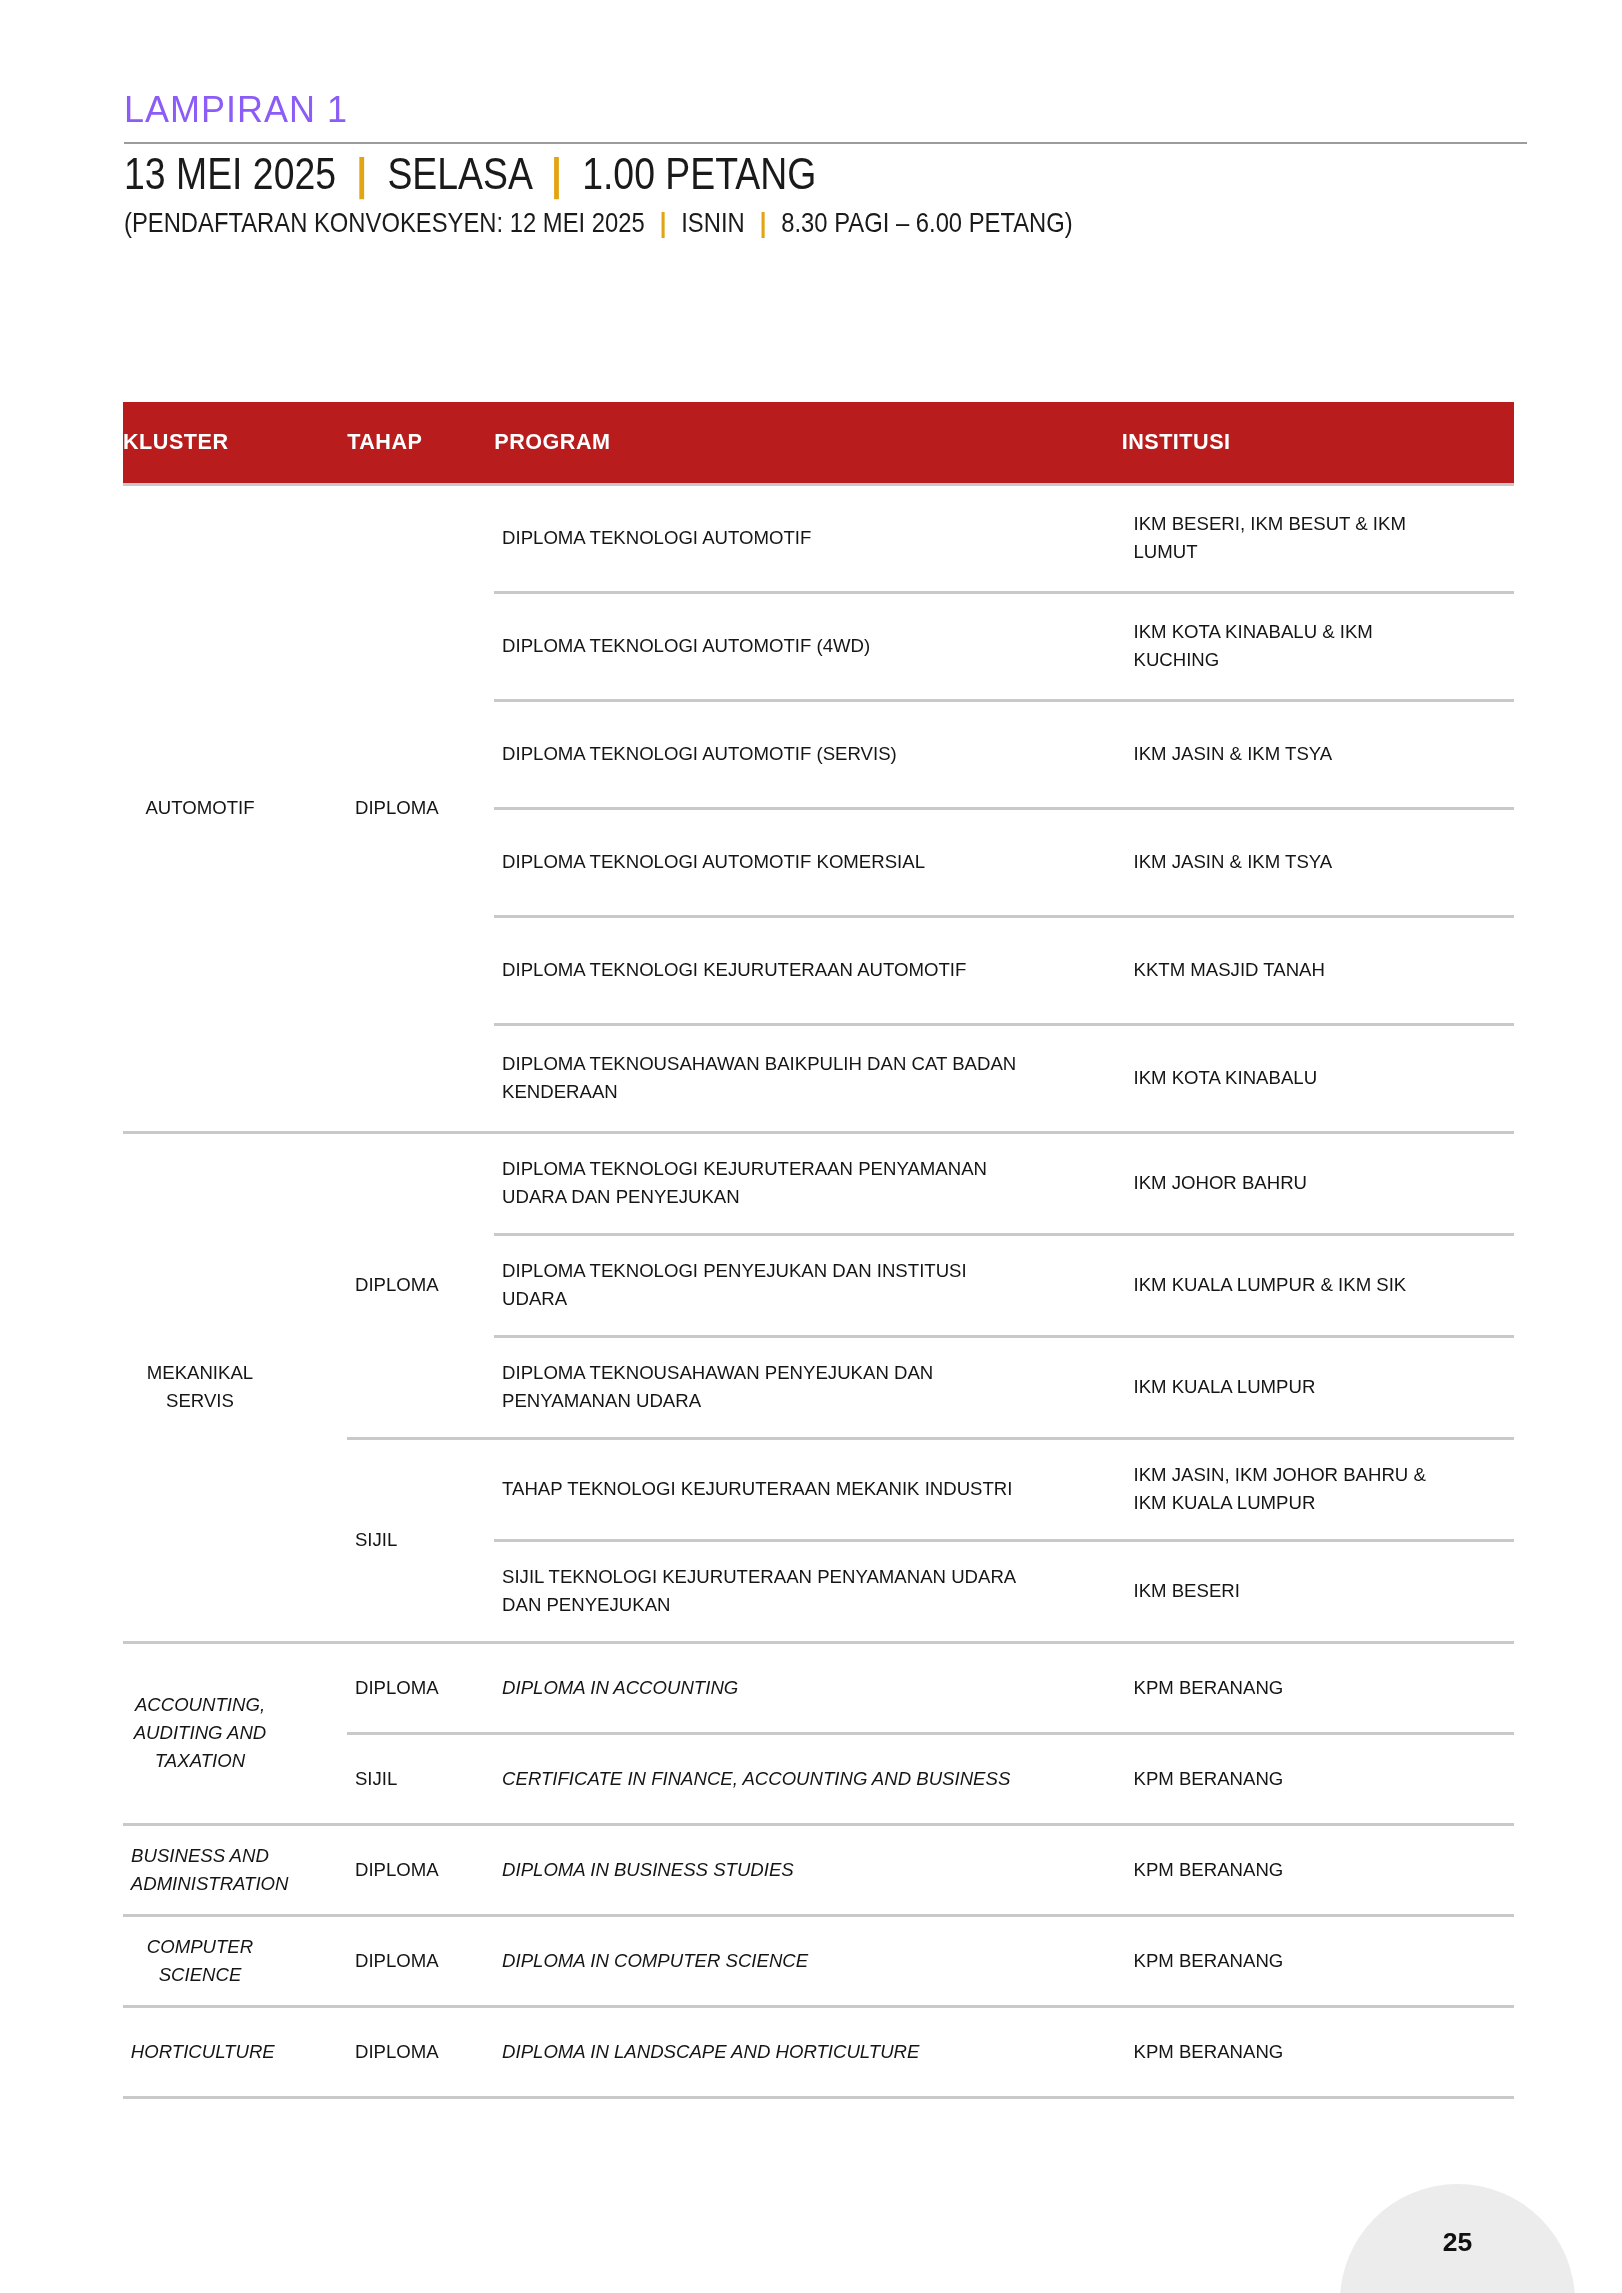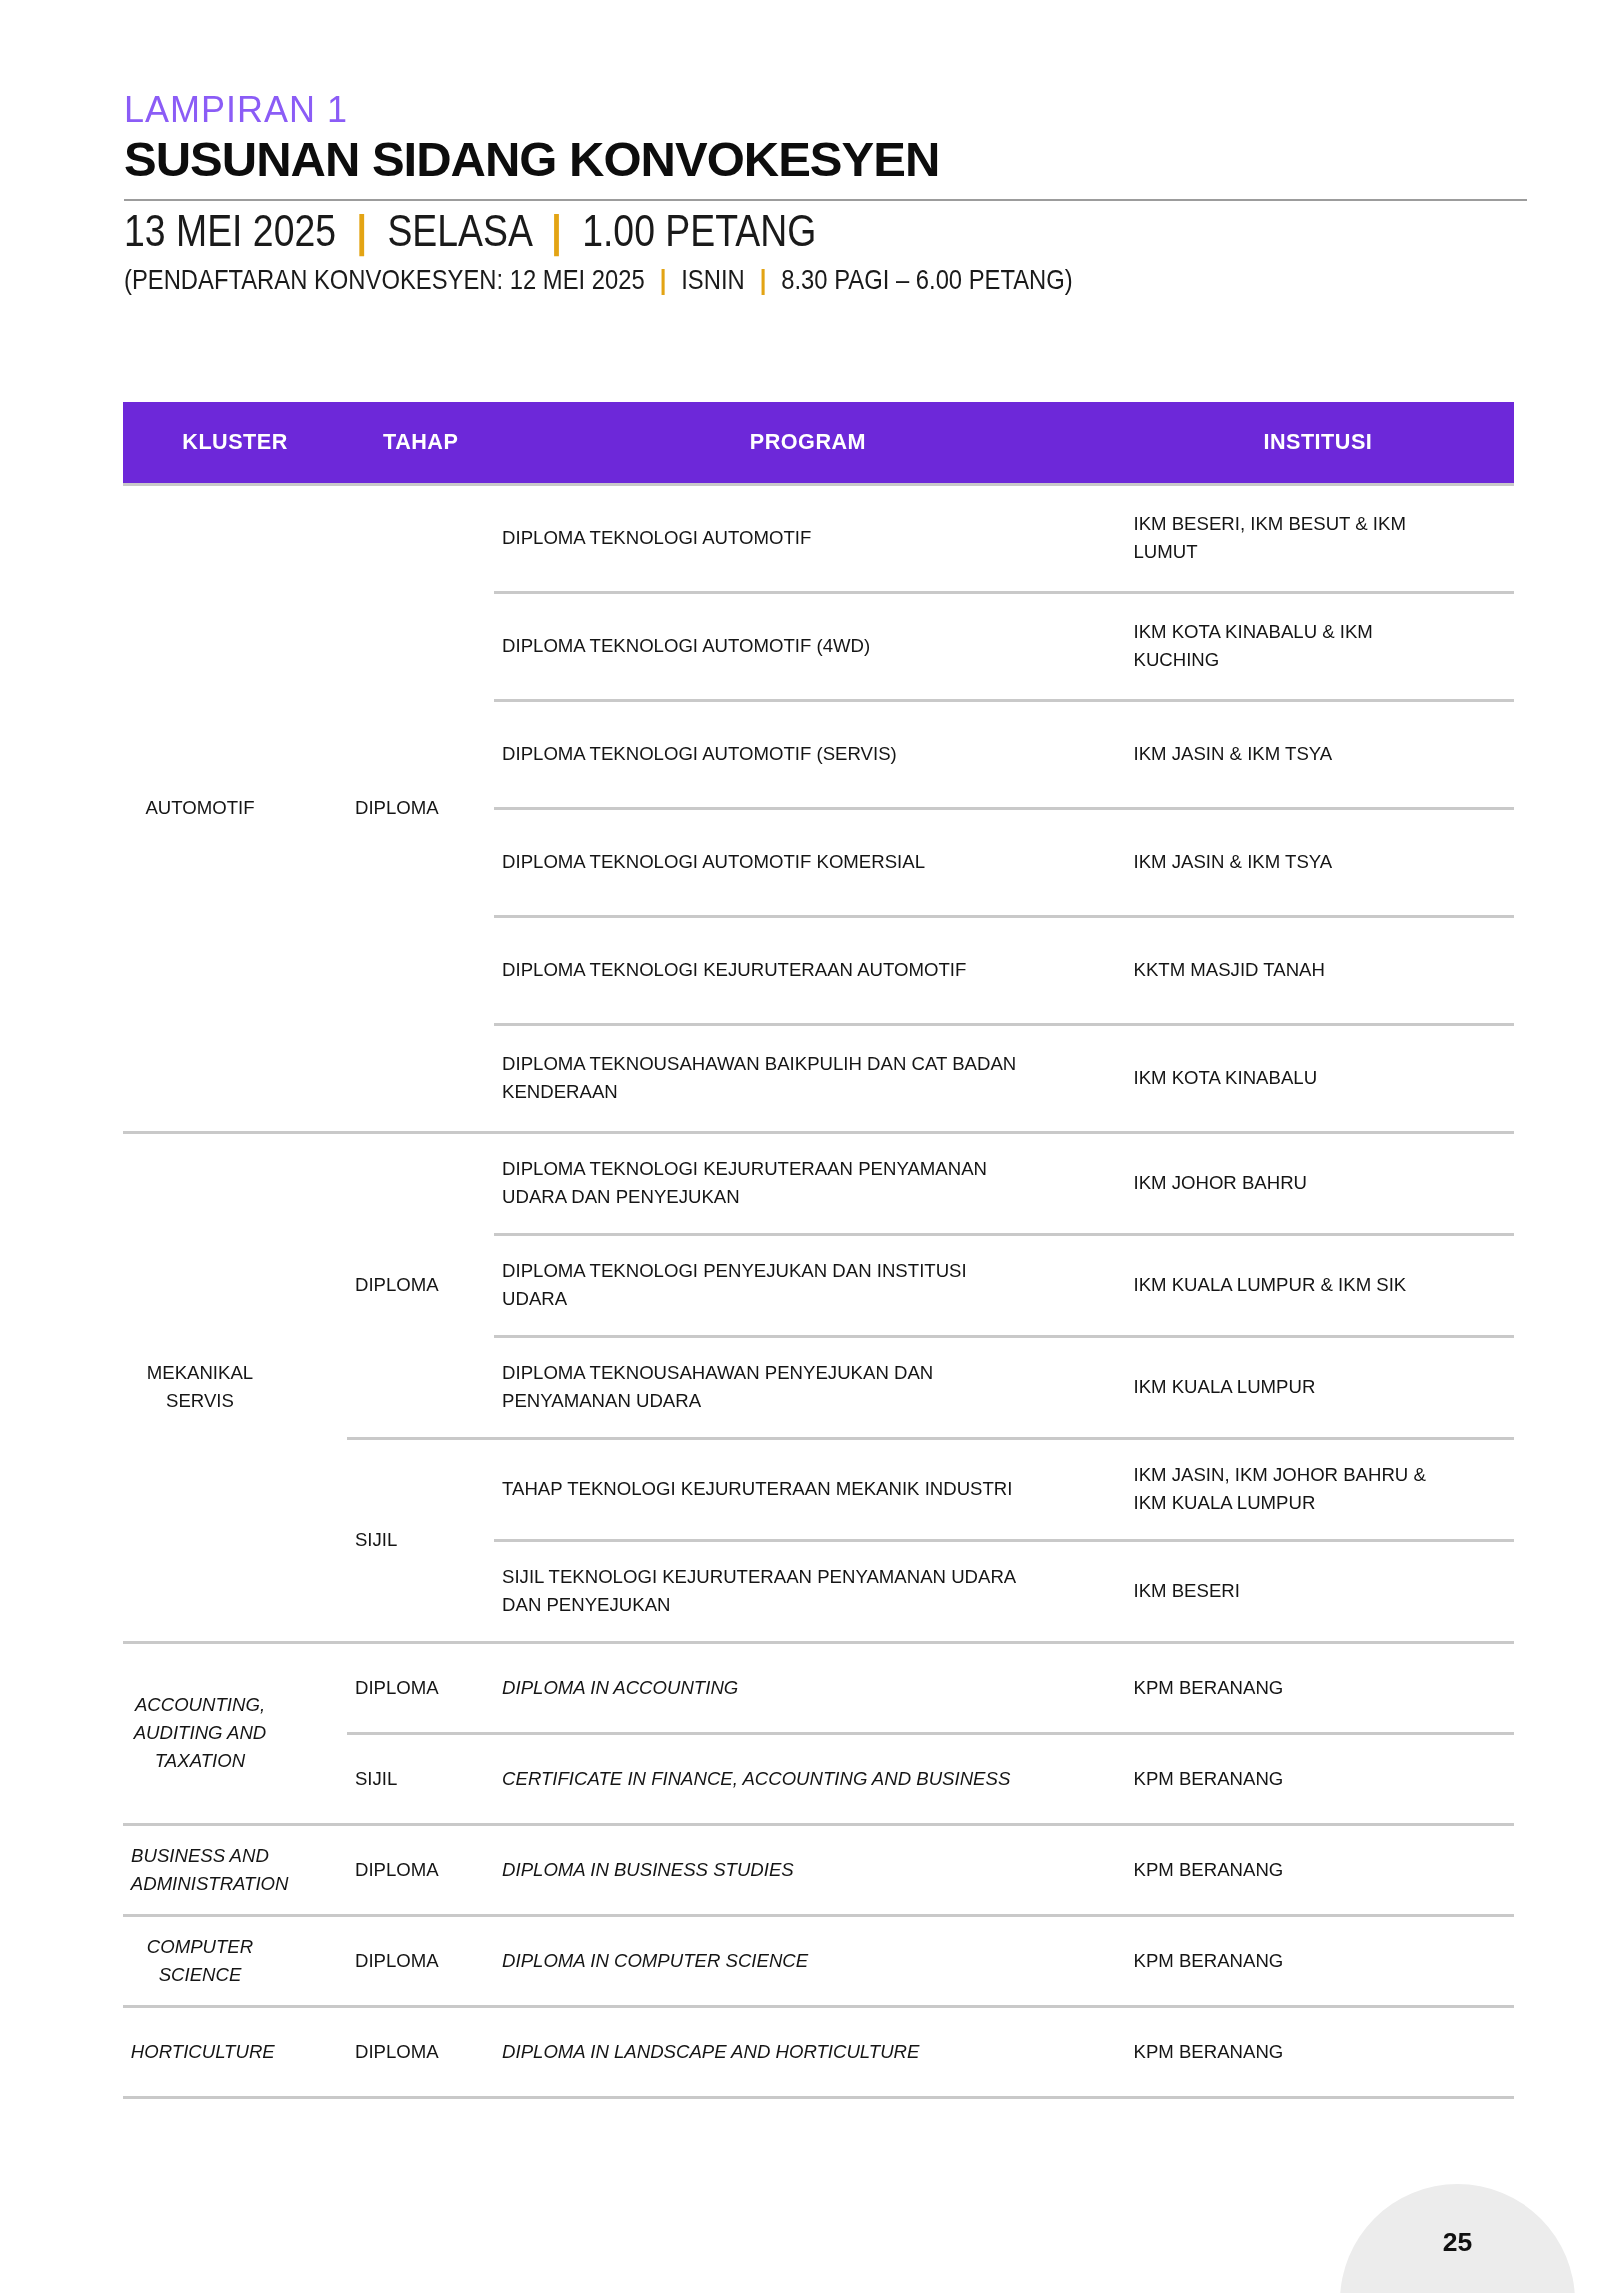--- a/index.html
+++ b/index.html
@@ -36,23 +36,23 @@
   }
   .pipe { color: #e3a414; font-weight: 700; margin: 0 9.8px; }
   .date-line .pipe { margin: 0 11.8px; }
 
   
   .konvo-table {
     position: absolute; left: 123px; top: 402px;
     width: 1391px; border-collapse: collapse; table-layout: fixed;
   }
   .konvo-table thead th {
-    background: #6d28d9; color: #ffffff;
+    background: #b91c1c; color: #ffffff;
     height: 82px; font-size: 21.6px; font-weight: 700;
-    letter-spacing: 0.5px; text-align: center; vertical-align: middle;
+    letter-spacing: 0.5px; text-align: left; vertical-align: middle;
   }
   .konvo-table tbody td {
     border-top: 3.9px solid #c9c9c9;
     vertical-align: middle;
     font-size: 18.6px; line-height: 1.5; color: #151515;
     background: #ffffff;
   }
   .konvo-table tbody tr:last-child td { border-bottom: 3.9px solid #c9c9c9; }
   .c-kluster   { padding: 5.9px 78px 5.9px 7.8px; text-align: center; }
   .c-tahap     { padding: 5.9px 9.8px 5.9px 7.8px; }
@@ -74,21 +74,20 @@
     font-size: 26.5px; font-weight: 700; color: #111111;
   }
 </style>
 </head>
 <body>
 
 <div class="page">
 
   <div class="header-block">
     <div class="lampiran">LAMPIRAN 1</div>
-    <div class="doc-title">SUSUNAN SIDANG KONVOKESYEN</div>
     <div class="divider"></div>
     <div class="date-line">
       <span>13 MEI 2025</span>
       <span class="pipe">|</span>
       <span>SELASA</span>
       <span class="pipe">|</span>
       <span>1.00 PETANG</span>
     </div>
     <div class="registration-line">
       <span>(PENDAFTARAN KONVOKESYEN:</span>

